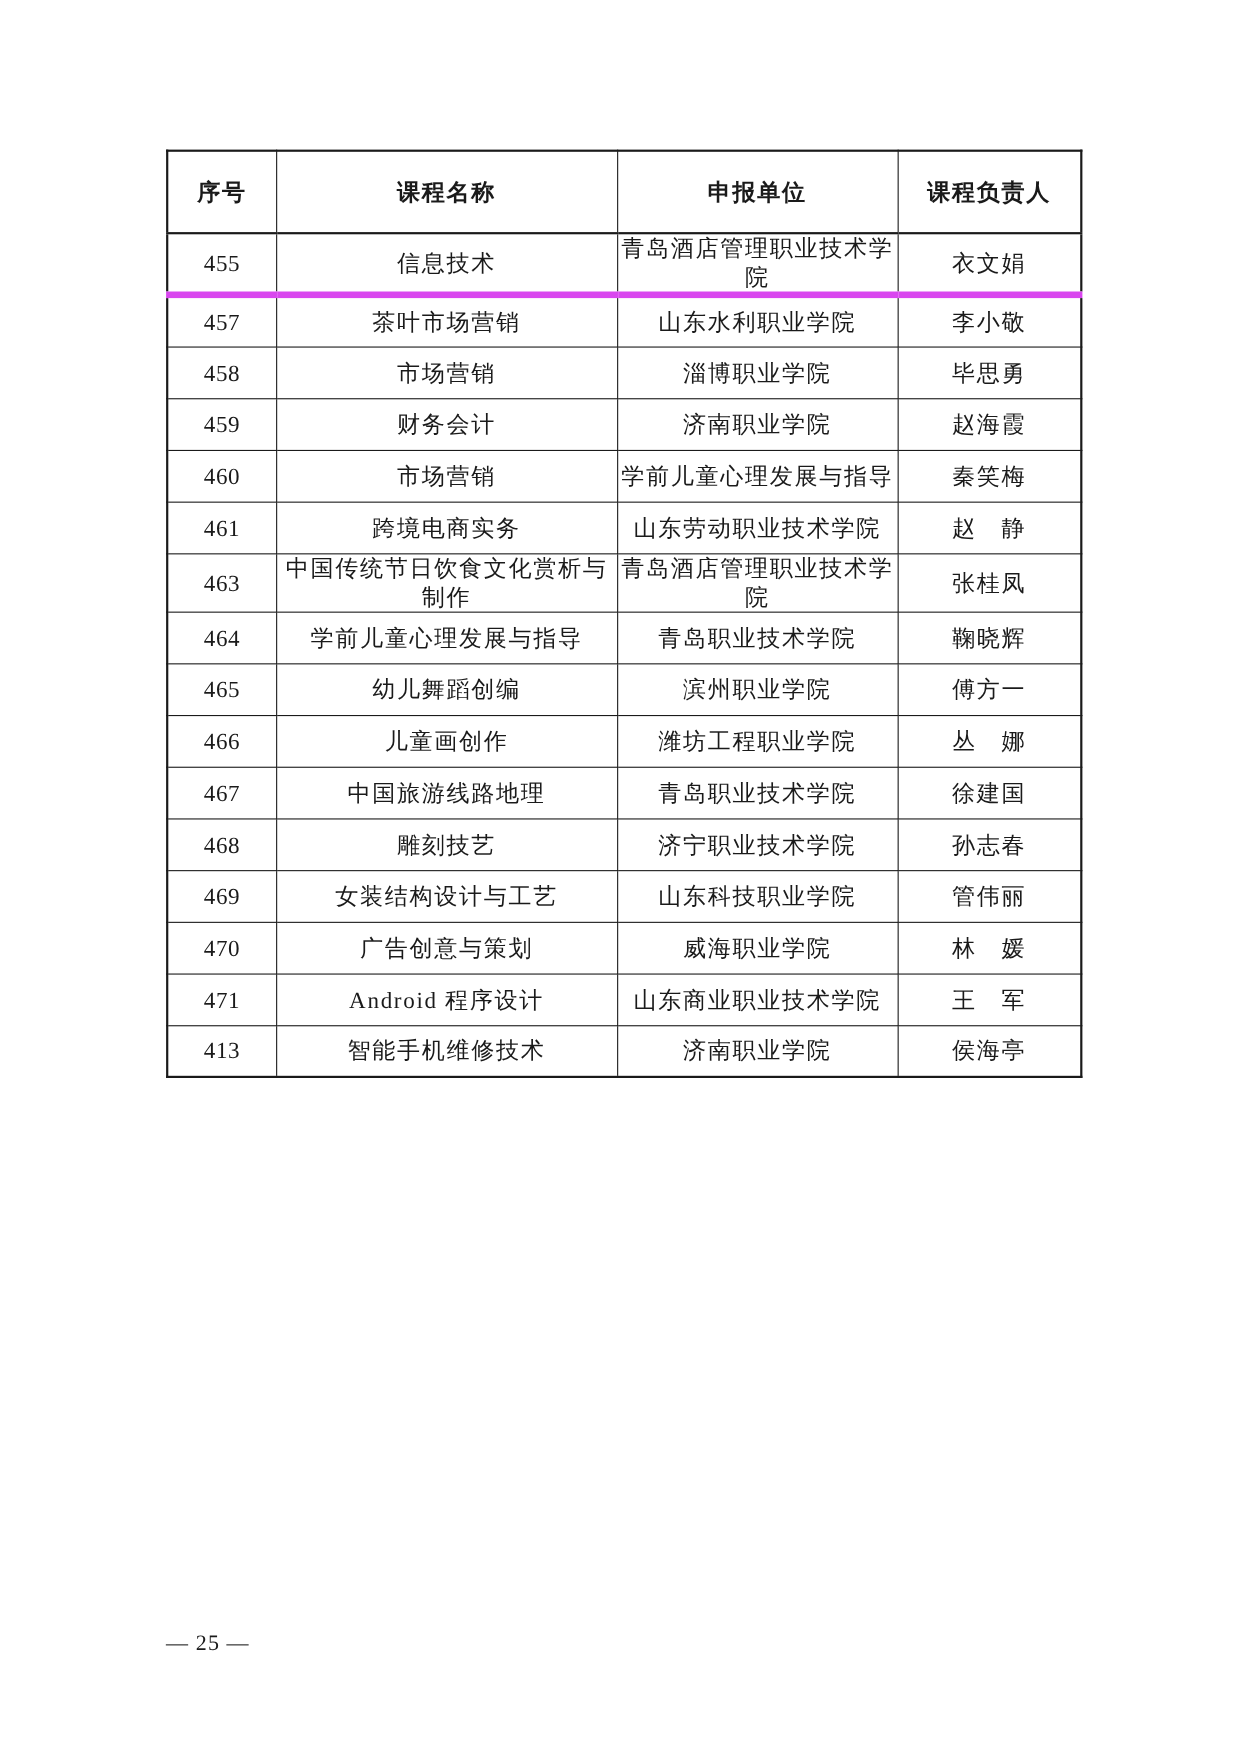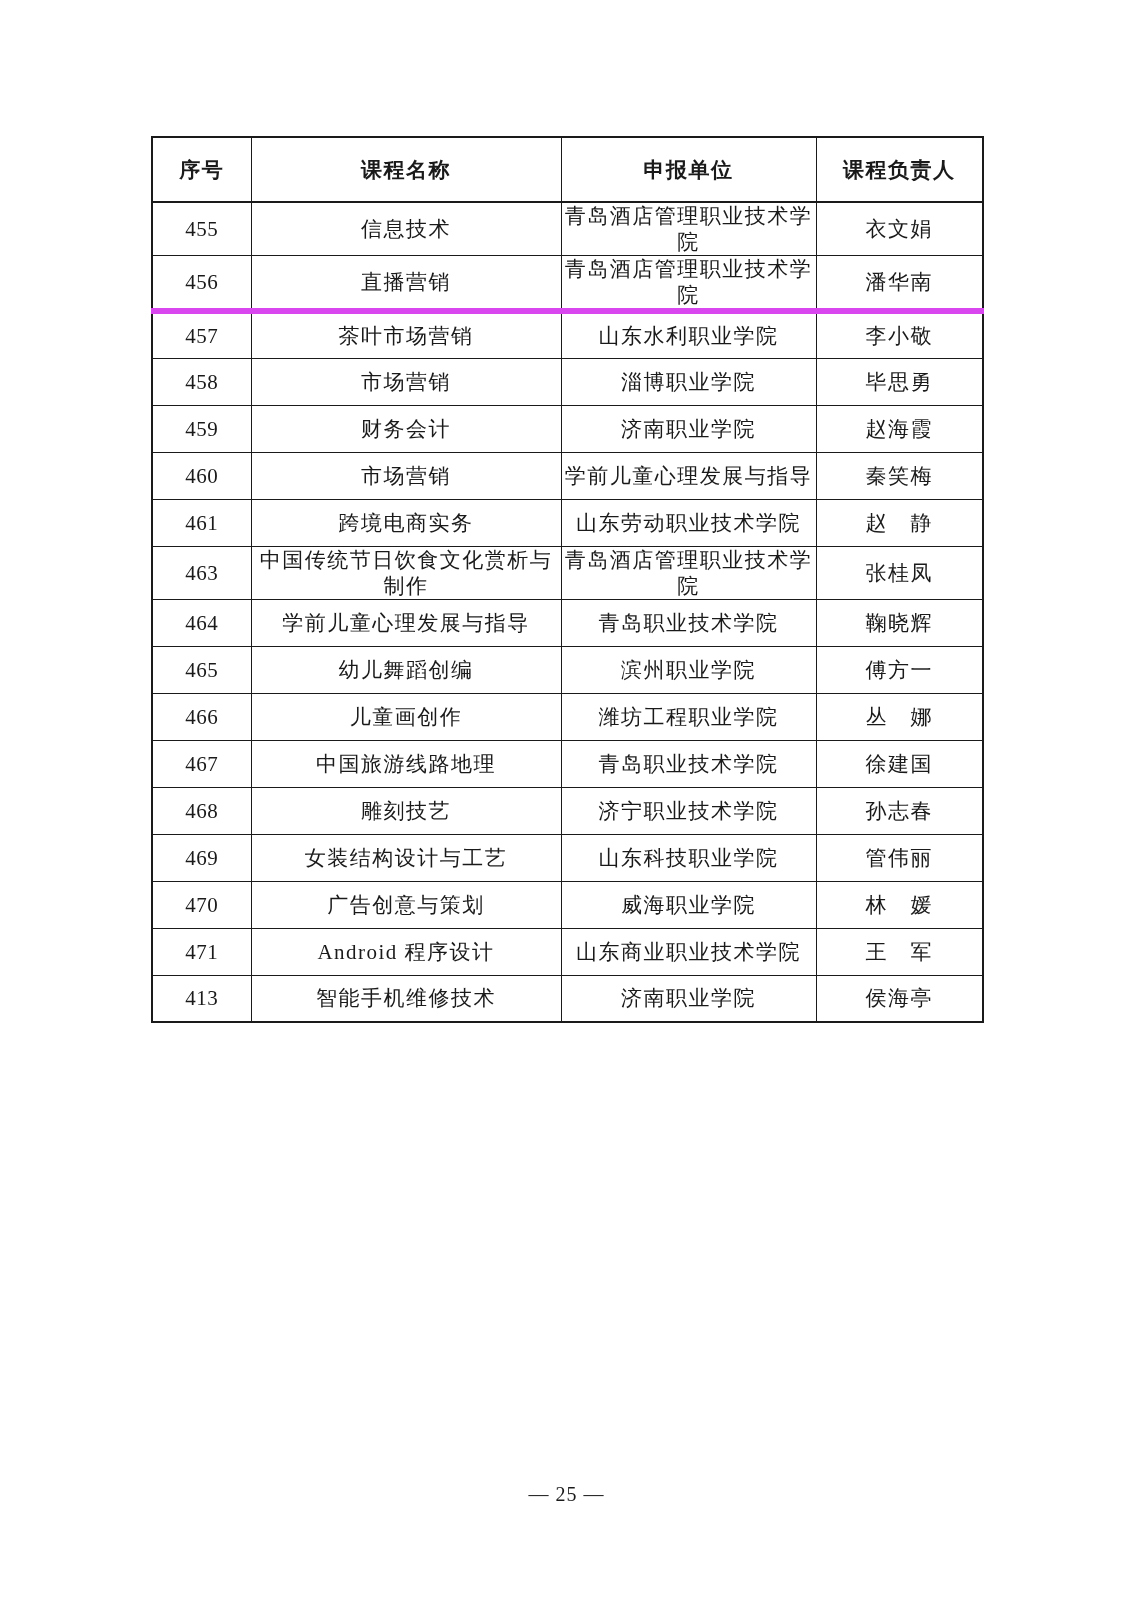--- a/index.html
+++ b/index.html
@@ -30,21 +30,21 @@
     border: 1.5px solid #1a1a1a;
     text-align: center;
     vertical-align: middle;
     font-size: 21px;
     line-height: 26px;
     padding: 0 2px;
     overflow: hidden;
     word-break: break-all;
   }
   table.course-table thead tr {
-    height: 65px;
+    height: 75px;
   }
   table.course-table tbody tr {
     height: 47px;
   }
   table.course-table th {
     font-weight: bold;
     border-bottom: 2px solid #1a1a1a;
   }
   .zh {
     letter-spacing: 1.5px;
@@ -57,21 +57,20 @@
   }
   
   tr.gray-top td {
     border-top: 6px solid #d946ef;
   }
   .page-footer {
     position: absolute;
     left: 151px;
     top: 1480px;
     width: 831px;
-    text-align: center;
     font-size: 20px;
     line-height: 28px;
     letter-spacing: 1px;
     color: #1a1a1a;
   }
 </style>
 </head>
 <body>
 
 <div class="page">
@@ -90,26 +89,20 @@
         <th class="zh">申报单位</th>
         <th class="zh">课程负责人</th>
       </tr>
     </thead>
     <tbody id="table-body">
         <tr class="data-row">
       <td class="col-no">455</td>
       <td class="col-course zh">信息技术</td>
       <td class="col-unit zh">青岛酒店管理职业技术学院</td>
       <td class="col-leader zh">衣文娟</td>
-    </tr>
-        <tr class="data-row">
-      <td class="col-no">456</td>
-      <td class="col-course zh">直播营销</td>
-      <td class="col-unit zh">青岛酒店管理职业技术学院</td>
-      <td class="col-leader zh">潘华南</td>
     </tr>
         <tr class="data-row gray-top">
       <td class="col-no">457</td>
       <td class="col-course zh">茶叶市场营销</td>
       <td class="col-unit zh">山东水利职业学院</td>
       <td class="col-leader zh">李小敬</td>
     </tr>
         <tr class="data-row">
       <td class="col-no">458</td>
       <td class="col-course zh">市场营销</td>

